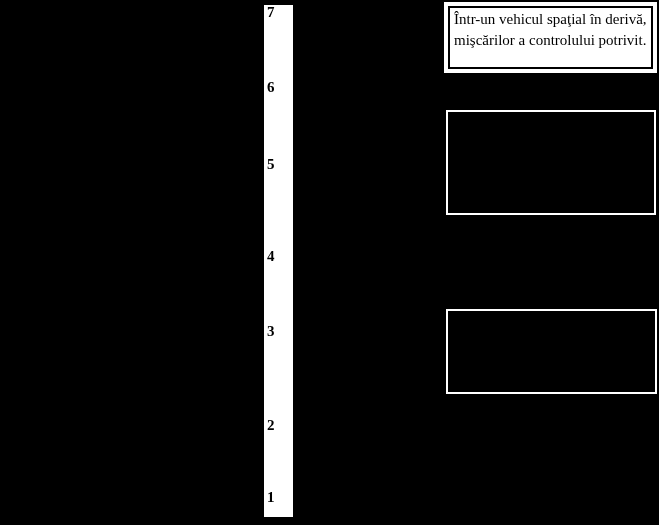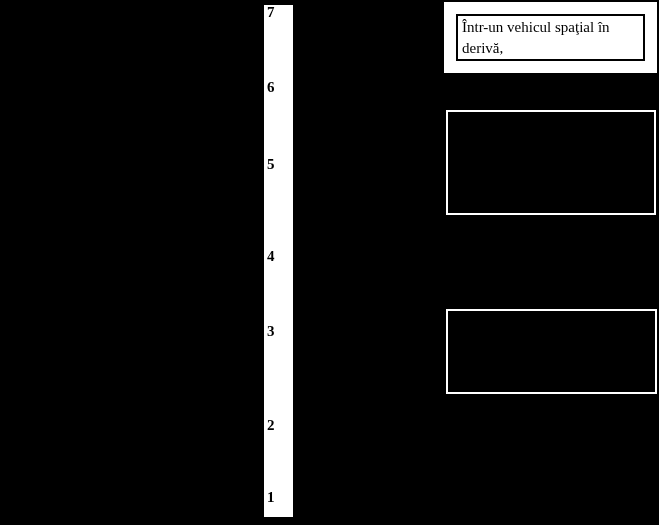--- a/index.html
+++ b/index.html
@@ -38,21 +38,21 @@
     .sl-1 { top: 485px; }
 
     
     .desc-box {
       position: absolute;
       left: 444px;
       top: 2px;
       width: 213px;
       height: 71px;
       background: #ffffff;
-      padding: 12px;
+      padding: 4px;
     }
     .desc-inner {
       border: 2px solid #000000;
       width: 100%;
       height: 100%;
       padding: 1px 3px 0 4px;
       color: #000000;
       font-size: 15px;
       line-height: 21px;
       overflow: hidden;
@@ -87,20 +87,21 @@
     <span class="scale-label sl-5">5</span>
     <span class="scale-label sl-4">4</span>
     <span class="scale-label sl-3">3</span>
     <span class="scale-label sl-2">2</span>
     <span class="scale-label sl-1">1</span>
   </div>
 
   <div class="desc-box">
     <div class="desc-inner">
       <div>Într-un vehicul spaţial în derivă,</div>
+      <div>mişcărilor a controlului potrivit.</div>
     </div>
   </div>
 
   <div class="empty-box box-upper"></div>
 
   <div class="empty-box box-lower"></div>
 
 </div>
 
 </body></html>

